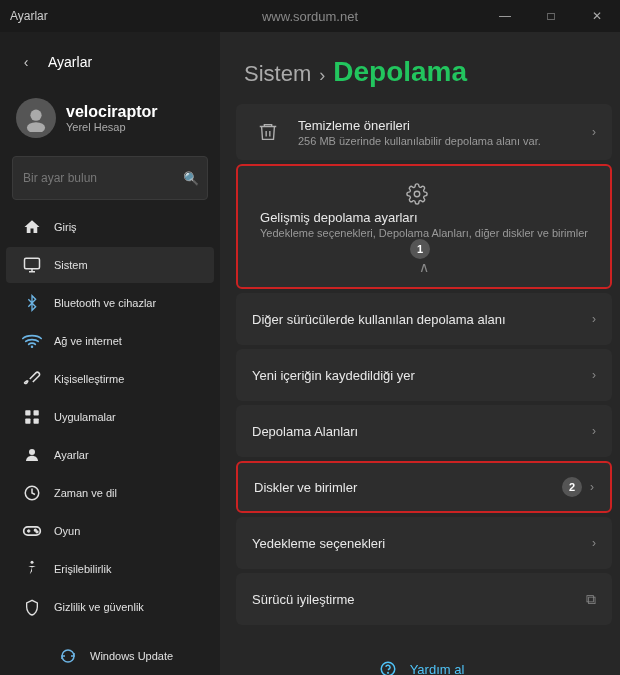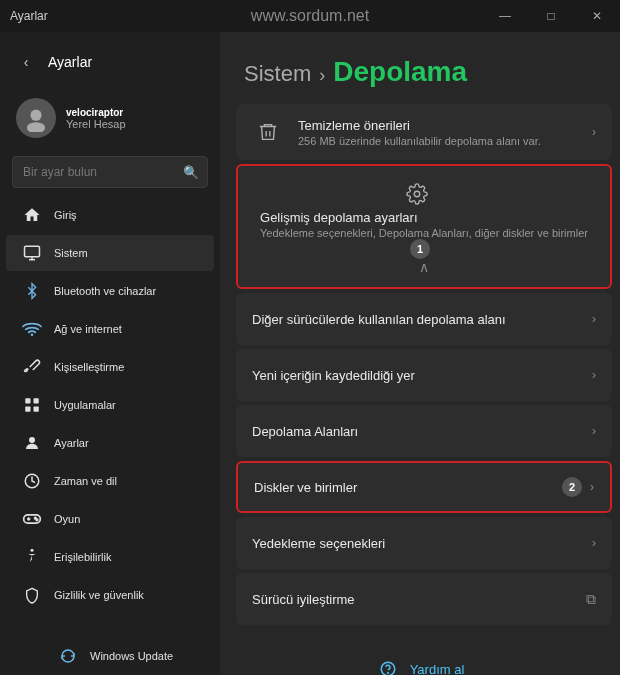--- a/index.html
+++ b/index.html
@@ -103,31 +103,31 @@
       height: 40px;
       border-radius: 50%;
       background: #555;
       display: flex;
       align-items: center;
       justify-content: center;
       flex-shrink: 0;
     }
     .avatar-svg { width: 28px; height: 28px; }
     .user-info {}
-    .user-name { font-size: 10px; font-weight: 600; color: #fff; }
+    .user-name { font-size: 16px; font-weight: 600; color: #fff; }
     .user-role { font-size: 11px; color: #aaa; }
 
     
     .search-box {
       margin: 4px 12px 8px 12px;
       position: relative;
     }
     .search-input {
       width: 100%;
-      height: 32px;
+      height: 44px;
       background: #2d2d2d;
       border: 1px solid #3a3a3a;
       border-radius: 4px;
       color: #ccc;
       font-size: 12px;
       padding: 0 32px 0 10px;
       outline: none;
     }
     .search-input::placeholder { color: #777; }
     .search-icon-wrap {
@@ -291,21 +291,21 @@
   </style>
 </head>
 <body>
 
 <div class="window">
 
   <div class="titlebar" style="position:relative;">
     <div class="titlebar-left">
       <span style="font-size:12px;color:#ccc;">Ayarlar</span>
     </div>
-    <div style="font-size:16px;color:#888;position:absolute;left:50%;transform:translateX(-50%);">www.sordum.net</div>
+    <div style="font-size:13px;color:#888;position:absolute;left:50%;transform:translateX(-50%);">www.sordum.net</div>
     <div class="titlebar-controls">
       <div class="titlebar-btn">—</div>
       <div class="titlebar-btn">□</div>
       <div class="titlebar-btn close">✕</div>
     </div>
   </div>
 
   <div class="app-content">
 
     <div class="sidebar">

